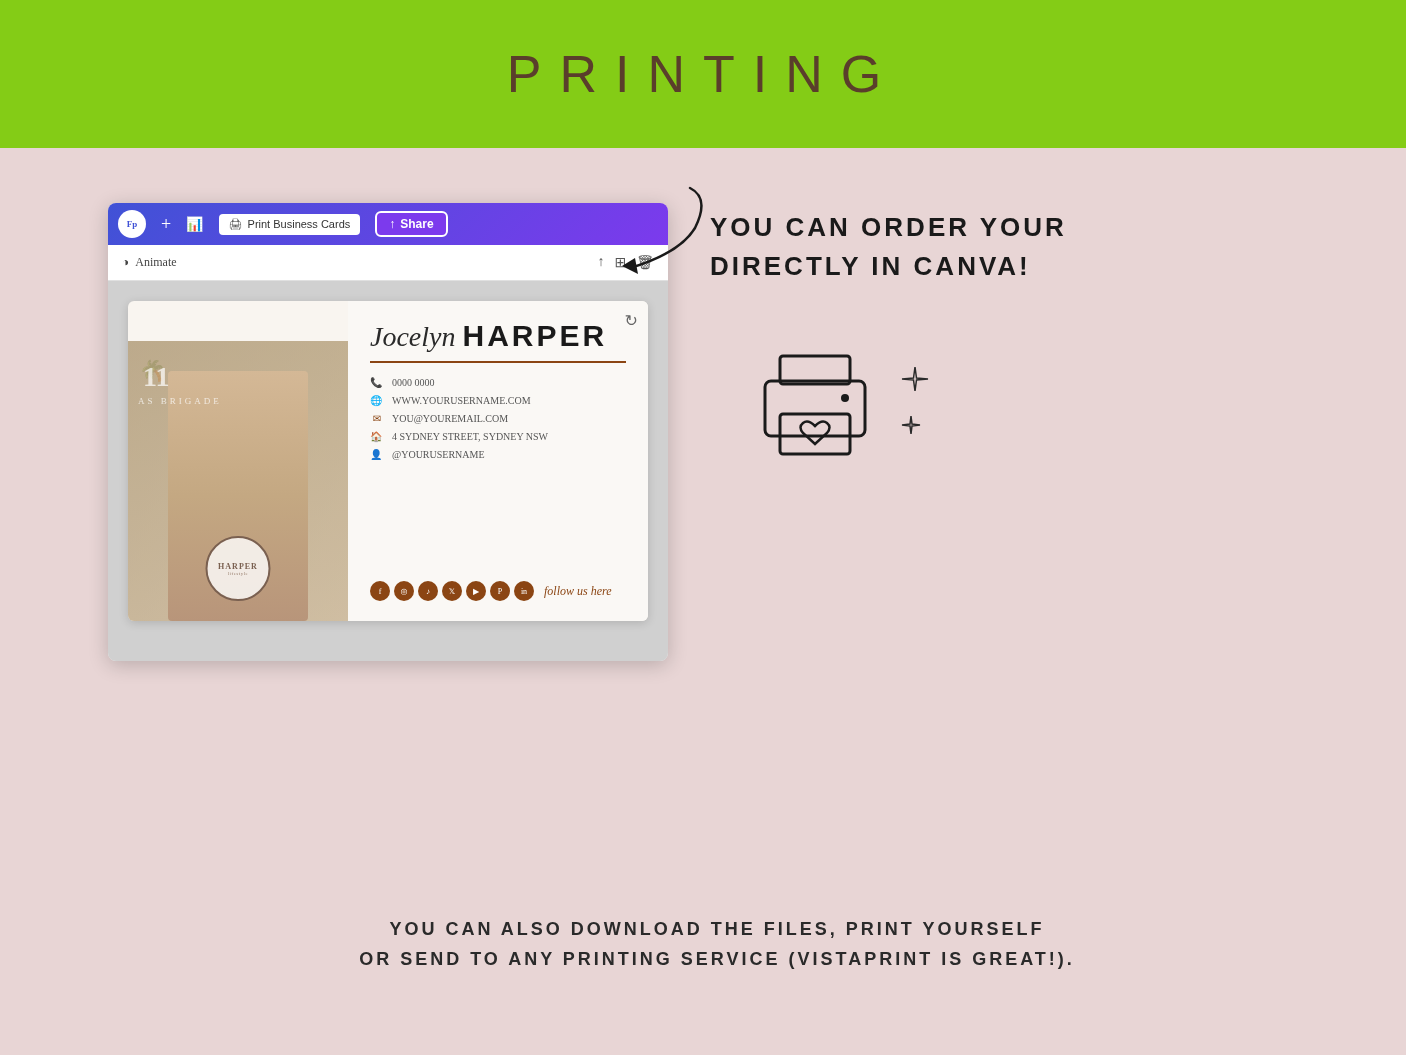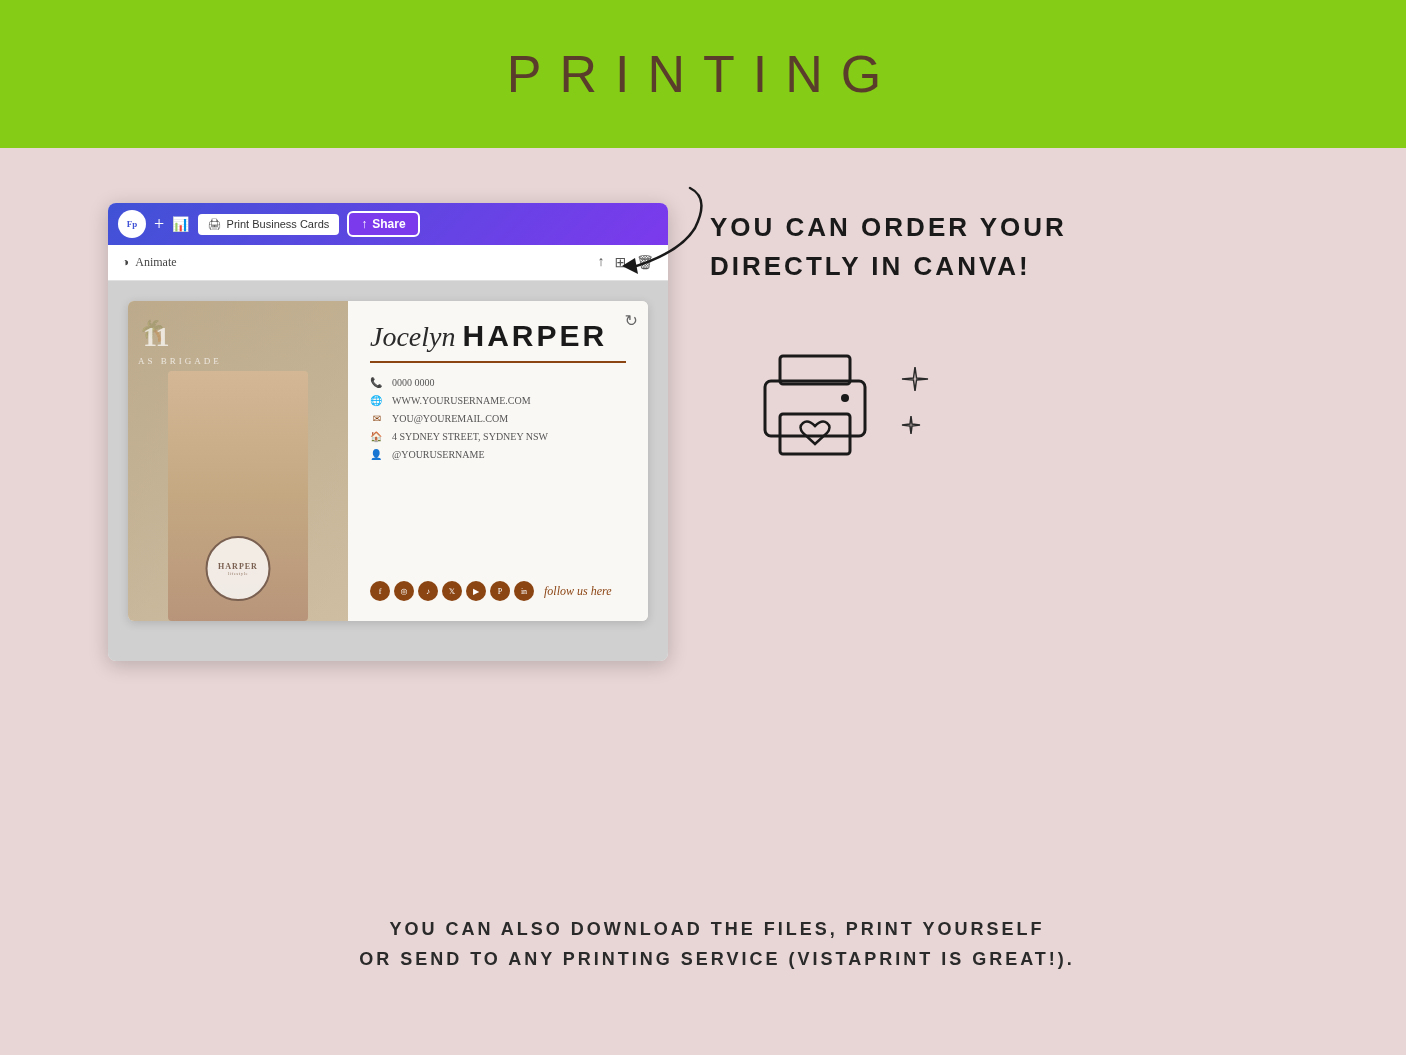--- a/index.html
+++ b/index.html
@@ -48,21 +48,21 @@
       box-shadow: 0 4px 20px rgba(0,0,0,0.2);
       overflow: hidden;
     }
 
     .browser-toolbar {
       background: linear-gradient(135deg, #4052d6 0%, #7c3aed 100%);
       height: 42px;
       display: flex;
       align-items: center;
       padding: 0 10px;
-      gap: 8px;
+      gap: 15px;
     }
 
     .browser-logo {
       width: 28px;
       height: 28px;
       border-radius: 50%;
       background: #fff;
       display: flex;
       align-items: center;
       justify-content: center;
@@ -156,20 +156,21 @@
       position: relative;
       box-shadow: 0 2px 10px rgba(0,0,0,0.15);
     }
 
     .card-left {
       width: 220px;
       background: linear-gradient(to bottom, #c9b99a, #d4c4aa);
       position: relative;
       overflow: hidden;
       flex-shrink: 0;
+      margin-top: 40px;
     }
 
     .card-photo-overlay {
       position: absolute;
       inset: 0;
       background: linear-gradient(135deg, rgba(180,160,130,0.6), rgba(200,180,150,0.4));
     }
 
     .card-photo-person {
       position: absolute;

